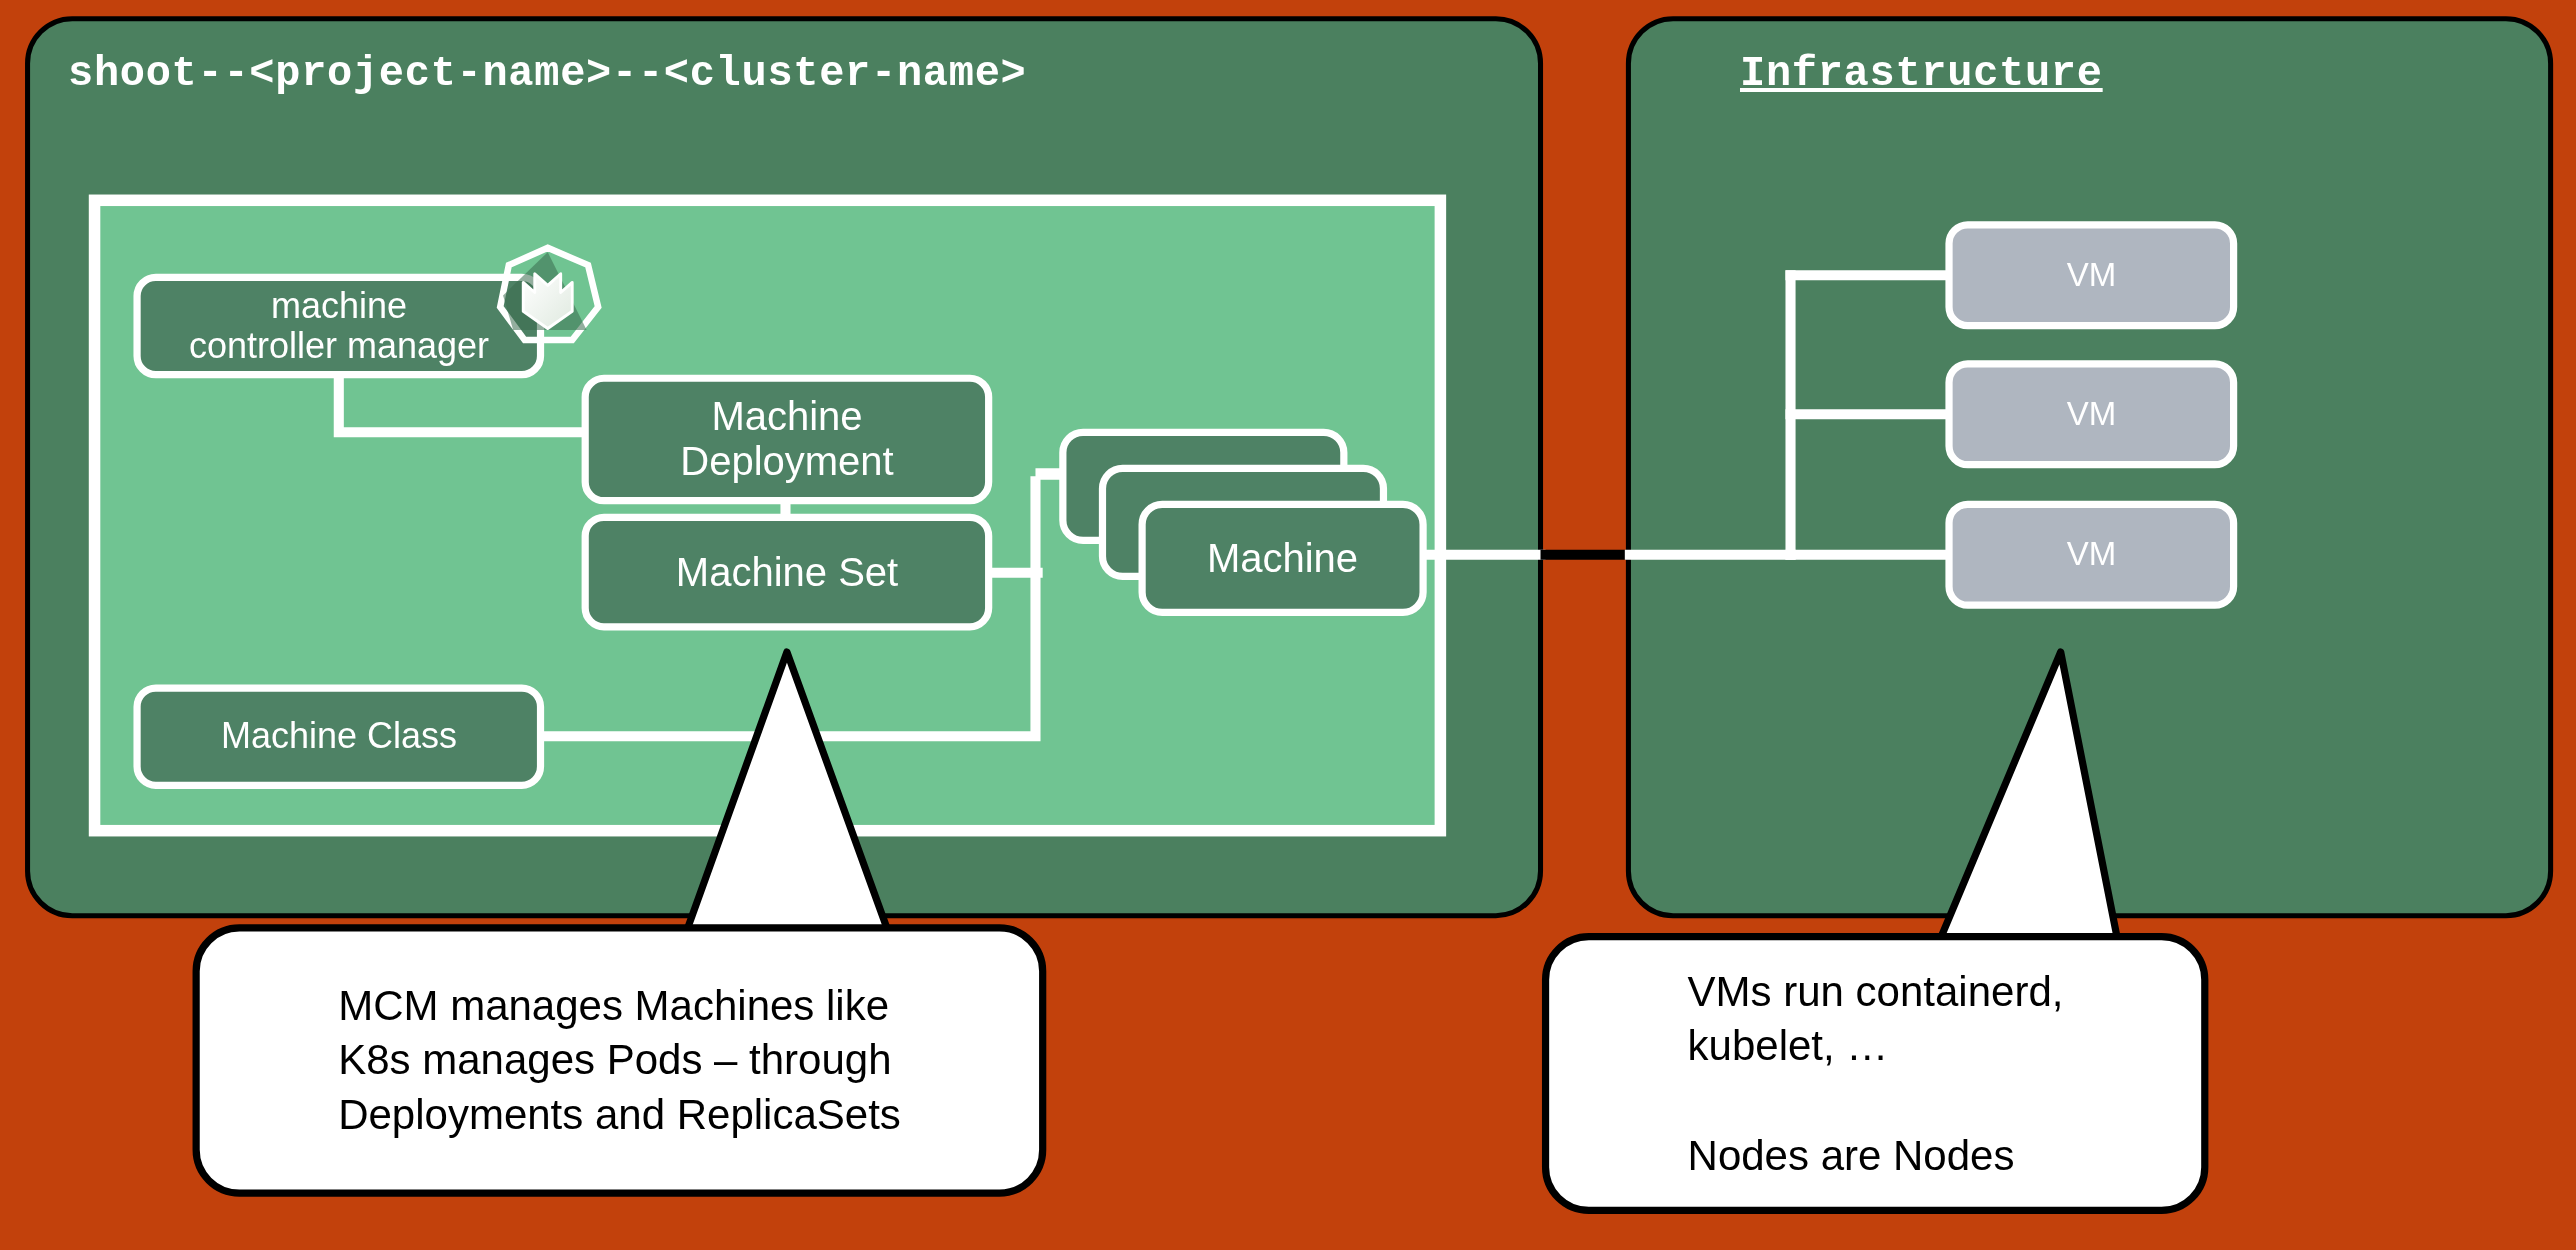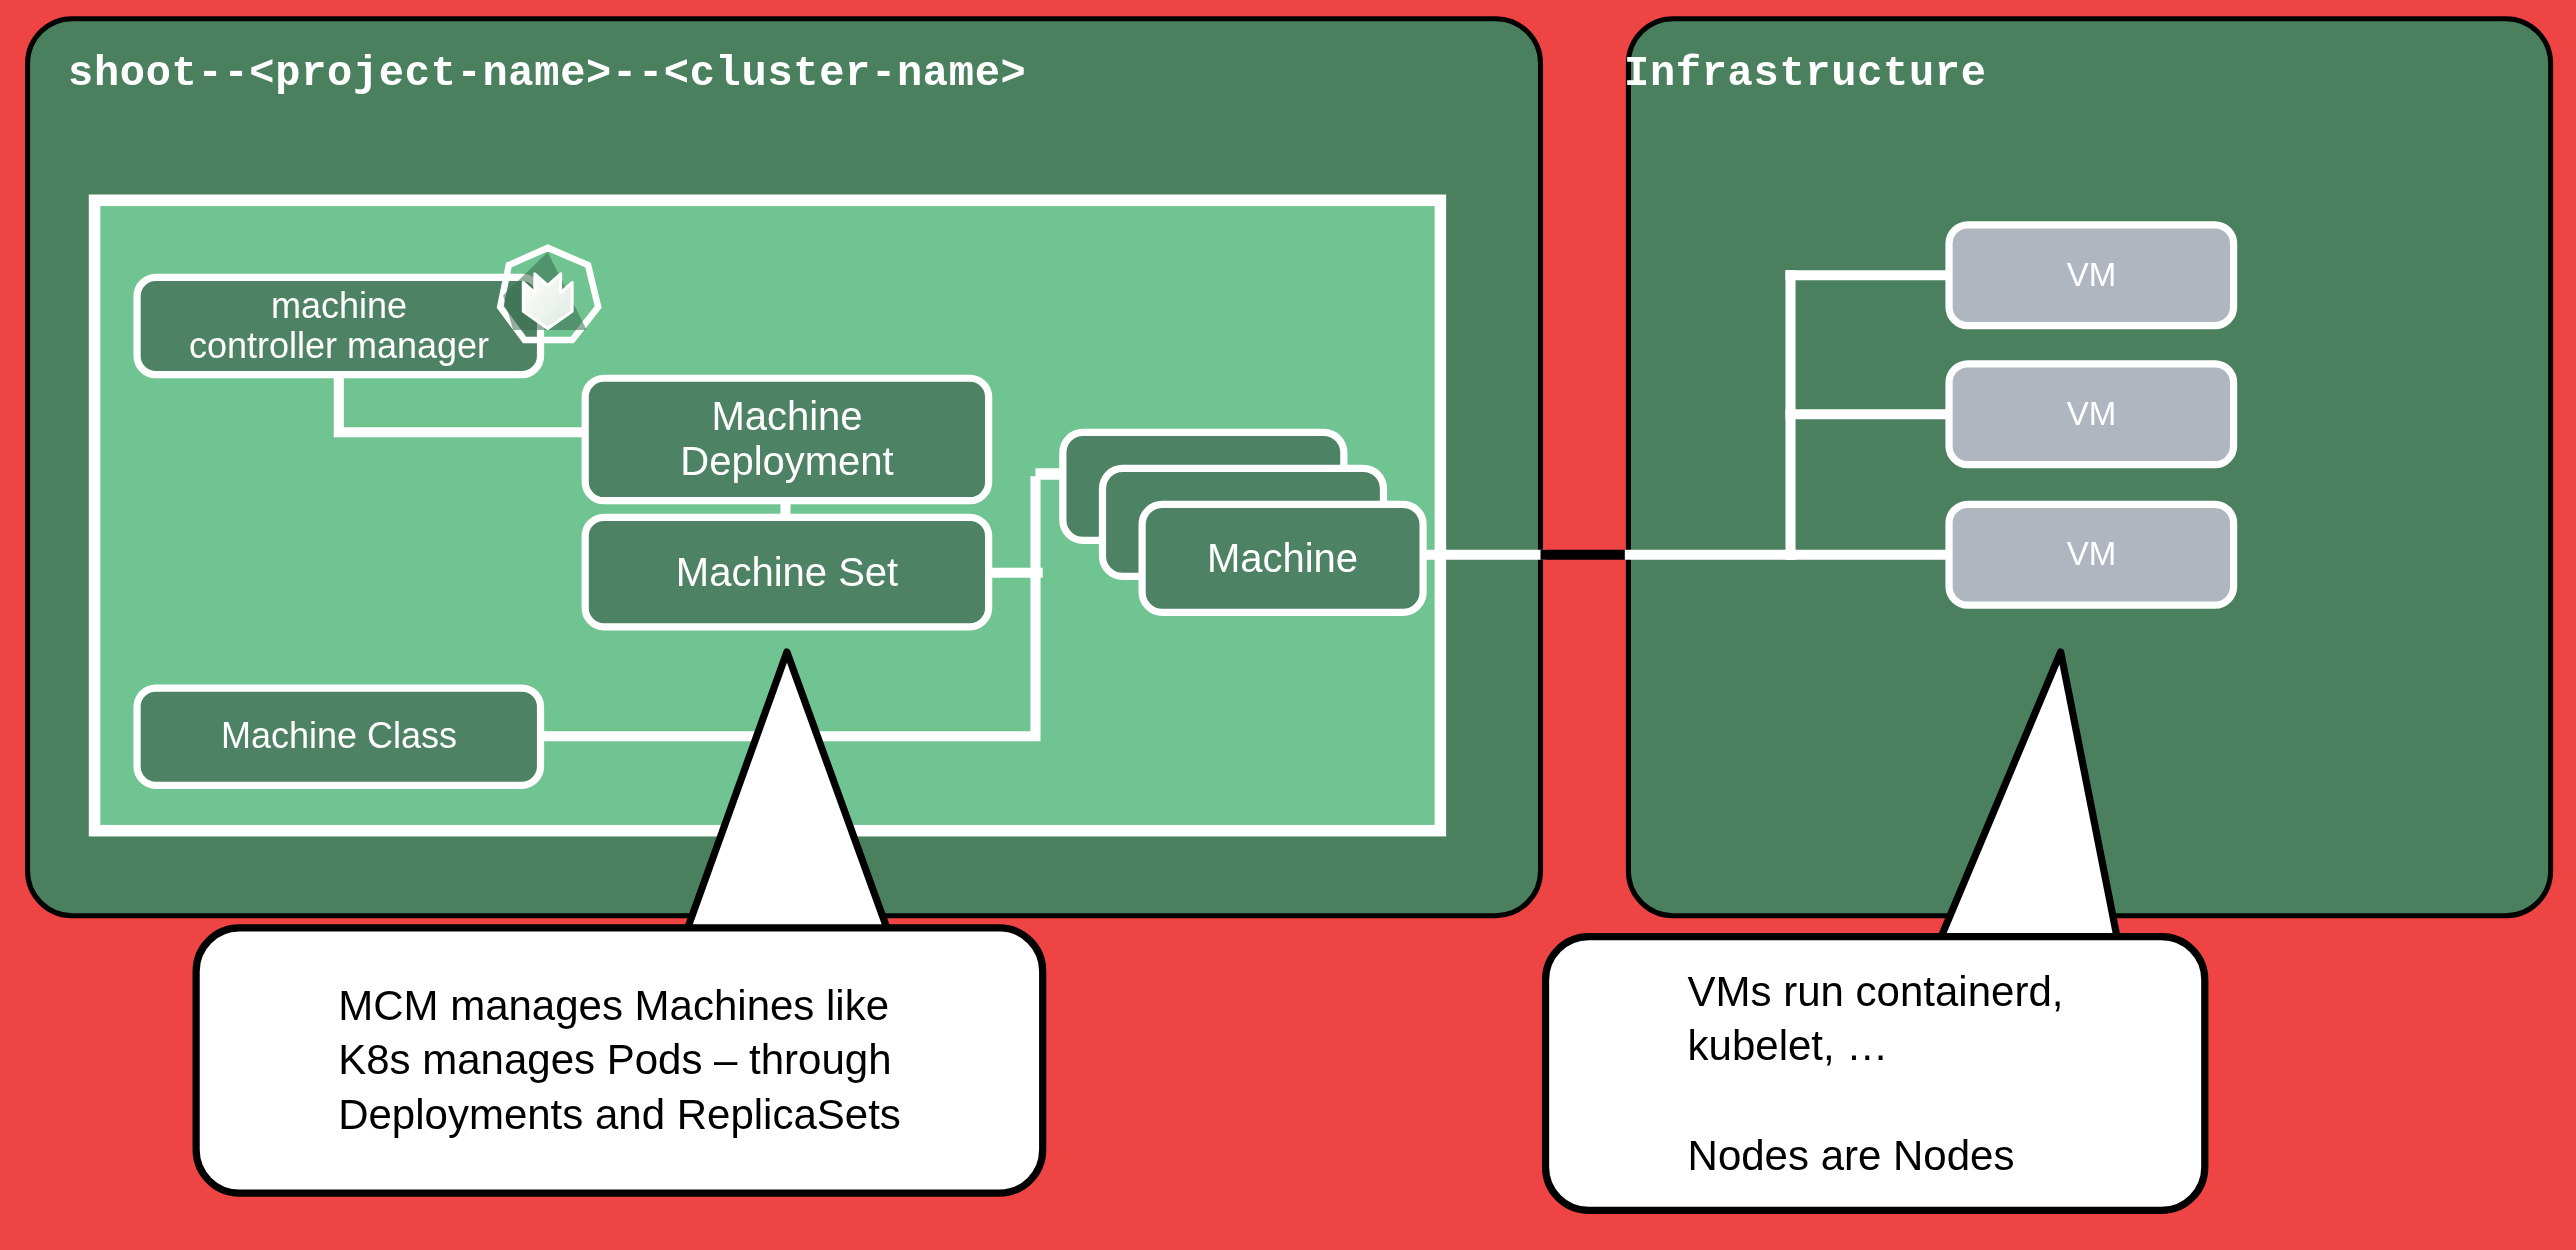--- a/index.html
+++ b/index.html
@@ -11,21 +11,21 @@
   body {
     width: 2576px;
     height: 1250px;
     font-family: "Liberation Sans", sans-serif;
     overflow: hidden;
   }
   #stage {
     position: relative;
     width: 2576px;
     height: 1250px;
-    background: #ef4444;
+    background: #c2410c;
   }
   #stage > svg {
     position: absolute;
     left: 0;
     top: 0;
   }
   
   .txt {
     position: absolute;
     display: flex;
@@ -168,21 +168,21 @@
     <g>
       <path d="M 2860 905 L 2940 1310 L 2690 1310 Z" fill="#ffffff" stroke="#000000" stroke-width="10" stroke-linejoin="round"></path>
       <rect x="2145" y="1300" width="915" height="380" rx="60" ry="60" fill="#ffffff" stroke="#000000" stroke-width="10"></rect>
       <path d="M 2700 1308 L 2932 1308 L 2932 1342 L 2700 1342 Z" fill="#ffffff"></path>
     </g>
 
   </svg>
 
   <div class="panel-title" style="left:68px; top:50px;">shoot--&lt;project-name&gt;--&lt;cluster-name&gt;</div>
 
-  <div class="panel-title" style="left:1624px; top:50px;">Infrastructure</div>
+  <div class="panel-title" style="left:1740px; top:50px;text-decoration:underline;">Infrastructure</div>
 
   <div class="txt node-label" style="left:137px; top:265px; width:404px; height:122px;">machine
 controller manager</div>
 
   <div class="txt node-label big" style="left:585px; top:378px; width:404px; height:122px;">Machine
 Deployment</div>
 
   <div class="txt node-label big" style="left:585px; top:517px; width:404px; height:110px;">Machine Set</div>
 
   <div class="txt node-label big" style="left:1142px; top:504px; width:281px; height:108px;">Machine</div>

